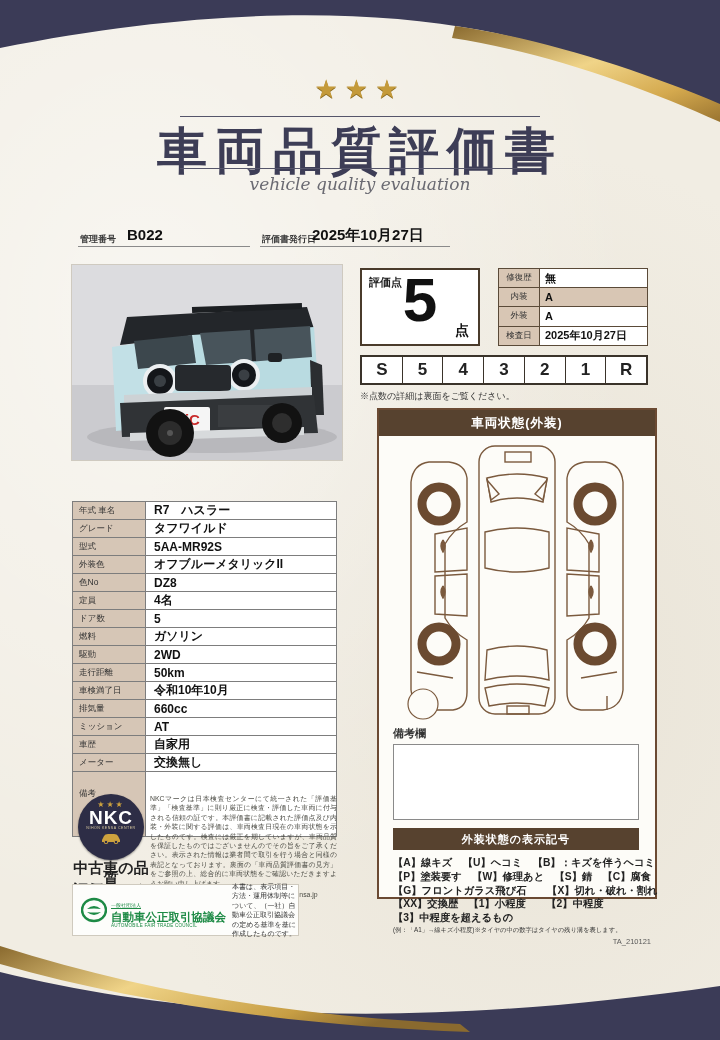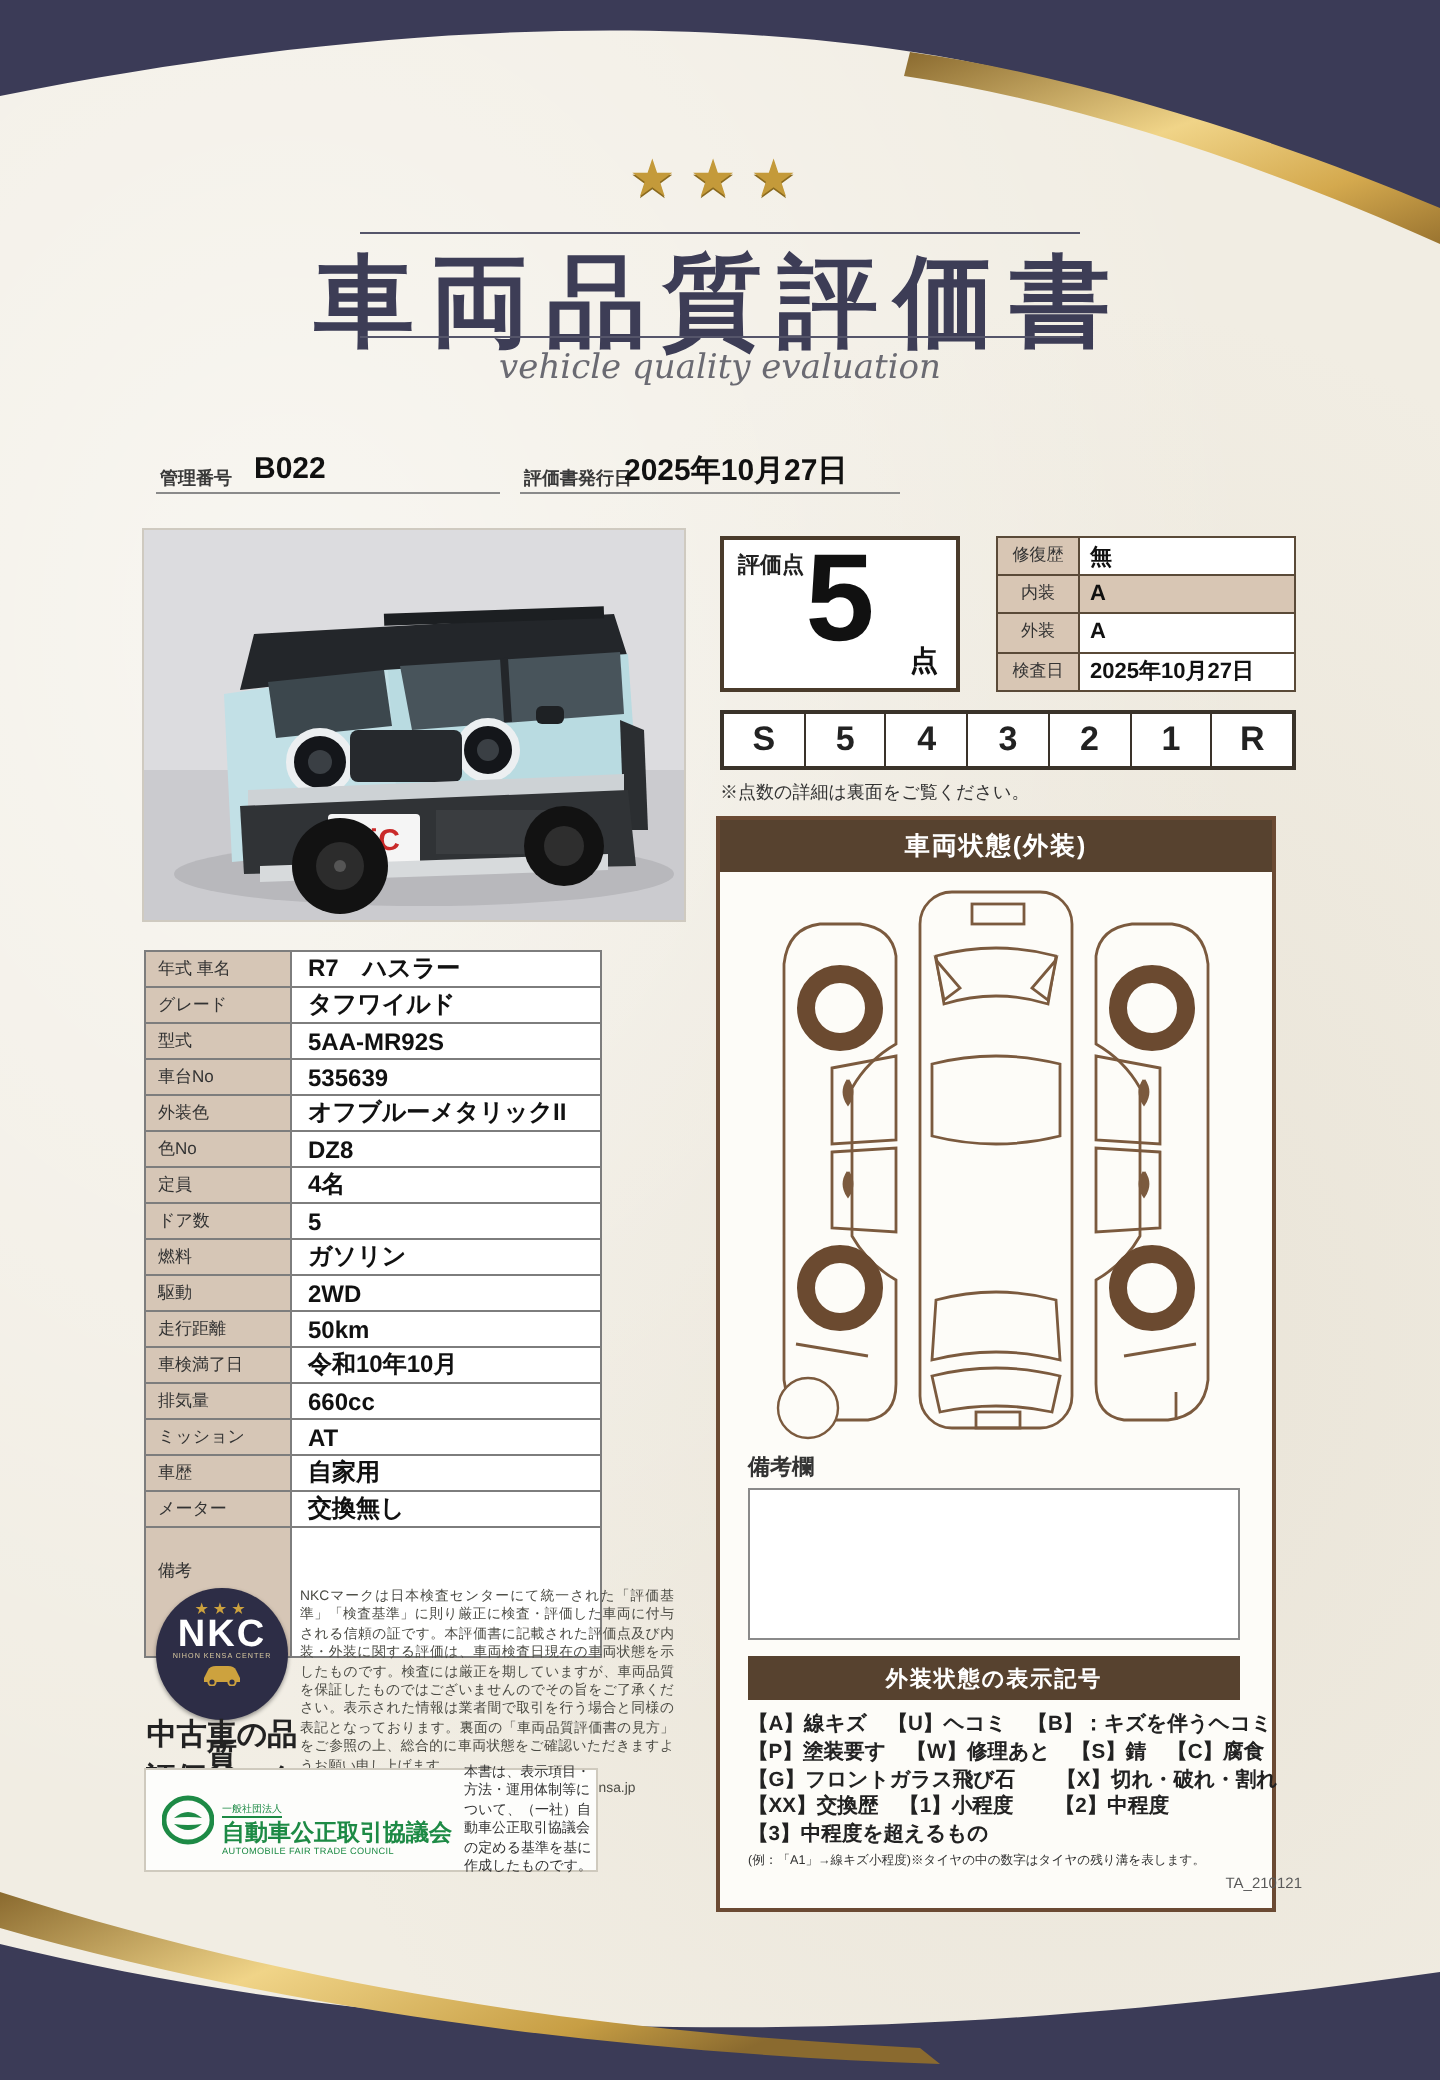--- a/index.html
+++ b/index.html
@@ -30,21 +30,21 @@
   .dtable td{border:1px solid #5a4a38;height:18.2px;padding:0;}
   .dtable td.l{width:40px;background:#d8c6b4;font-size:8.5px;text-align:center;color:#333;}
   .dtable td.v{font-size:11px;font-weight:bold;color:#111;padding-left:5px;background:#fff;white-space:nowrap;}
   .dtable tr.hl td.v{background:#d8c6b4;}
   
   .scale{position:absolute;left:360px;top:355px;width:288px;height:30px;display:flex;border:2px solid #3a332a;box-sizing:border-box;background:#fff;}
   .scale div{flex:1;border-right:1.5px solid #3a332a;display:flex;align-items:center;justify-content:center;font-size:17px;font-weight:bold;color:#222;}
   .scale div:last-child{border-right:none;}
   .scale-note{position:absolute;left:360px;top:390px;font-size:9px;color:#333;}
   
-  .stable{position:absolute;left:72px;top:475px;width:229px;border-collapse:collapse;background:#fff;}
+  .stable{position:absolute;left:72px;top:501px;width:265px;border-collapse:collapse;background:#fff;}
   .stable td{border:1px solid #7d7d7d;padding:0;}
   .stable td.l{width:66px;background:#d6c6b6;font-size:8.5px;color:#333;padding-left:6px;height:17px;}
   .stable td.v{font-size:12px;font-weight:bold;color:#111;padding-left:8px;white-space:nowrap;}
   .stable tr.remarks td{height:48px;vertical-align:top;}
   .stable tr.remarks td.l{padding-top:16px;}
   
   .nkc-circle{position:absolute;left:78px;top:794px;width:66px;height:66px;border-radius:50%;background:#2d2d46;box-shadow:0 1px 2px rgba(0,0,0,.4);text-align:center;}
   .nkc-stars{margin-top:6px;font-size:8px;color:#cda23e;letter-spacing:2px;}
   .nkc-name{font-size:19px;font-weight:bold;color:#fff;line-height:17px;letter-spacing:1px;}
   .nkc-sub{font-size:3.6px;color:#d8c9a0;letter-spacing:.5px;}
@@ -53,21 +53,21 @@
   .nkc-home{margin-top:2px;}
   
   .ftc{position:absolute;left:72px;top:884px;width:227px;height:52px;background:#fdfdfb;border:1px solid #cfcabe;box-sizing:border-box;display:flex;align-items:center;}
   .ftc-logo{display:flex;align-items:center;margin-left:8px;}
   .ftc-texts{margin-left:4px;}
   .ftc-pre{font-size:5px;color:#1d8a45;border-bottom:.5px solid #1d8a45;display:inline-block;}
   .ftc-name{font-size:11.5px;font-weight:bold;color:#1d8a45;line-height:12px;white-space:nowrap;}
   .ftc-en{font-size:4.6px;color:#1d8a45;letter-spacing:.2px;}
   .ftc-note{width:118px;margin-left:6px;font-size:7px;line-height:9.5px;color:#333;}
   
-  .panel{position:absolute;left:358px;top:408px;width:280px;height:548px;background:#fdfcf8;border:2px solid #6b4a33;box-sizing:border-box;}
+  .panel{position:absolute;left:377px;top:408px;width:280px;height:491px;background:#fdfcf8;border:2px solid #6b4a33;box-sizing:border-box;}
   .panel-header{height:26px;background:#57422f;color:#fff;font-size:12.5px;font-weight:bold;display:flex;align-items:center;justify-content:center;letter-spacing:1px;}
   .remarks-label{position:absolute;left:14px;top:316px;font-size:11px;font-weight:bold;color:#333;}
   .remarks-box{position:absolute;left:14px;top:334px;width:246px;height:76px;border:1px solid #8a8a8a;background:#fff;box-sizing:border-box;}
   .legend-header{position:absolute;left:14px;top:418px;width:246px;height:22px;background:#57422f;color:#fff;font-size:11px;font-weight:bold;display:flex;align-items:center;justify-content:center;letter-spacing:1px;box-sizing:border-box;}
   .legend-lines{position:absolute;left:14px;top:446px;width:250px;font-size:10.3px;font-weight:bold;color:#222;line-height:13.8px;white-space:nowrap;}
   .legend-note{position:absolute;left:14px;top:516px;font-size:6.3px;color:#333;white-space:nowrap;}
   .doc-code{position:absolute;left:375px;top:937px;width:280px;text-align:right;font-size:7.5px;color:#5a5a5a;padding-right:4px;box-sizing:border-box;}
 </style>
 </head>
 <body>
@@ -204,24 +204,20 @@
           <td class="l">年式 車名</td>
           <td class="v">R7　ハスラー</td>
         </tr>
     <tr>
           <td class="l">グレード</td>
           <td class="v">タフワイルド</td>
         </tr>
     <tr>
           <td class="l">型式</td>
           <td class="v">5AA-MR92S</td>
-        </tr>
-    <tr>
-          <td class="l">車台No</td>
-          <td class="v">535639</td>
         </tr>
     <tr>
           <td class="l">外装色</td>
           <td class="v">オフブルーメタリックII</td>
         </tr>
     <tr>
           <td class="l">色No</td>
           <td class="v">DZ8</td>
         </tr>
     <tr>

